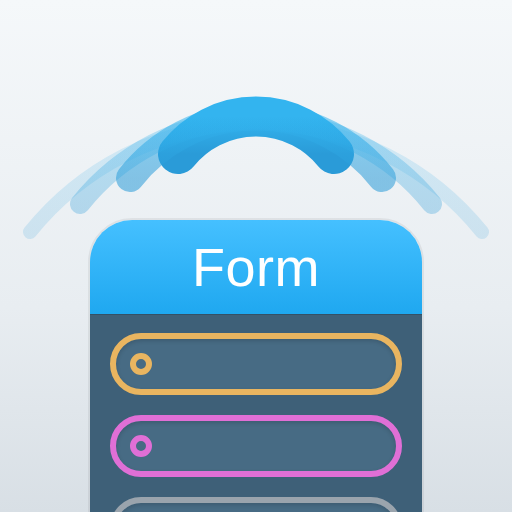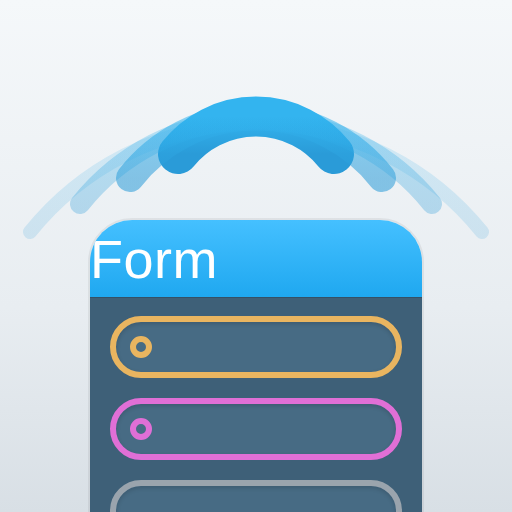--- a/index.html
+++ b/index.html
@@ -29,25 +29,25 @@
     top: 218px;
     width: 336px;
     height: 400px;
     border-radius: 44px 44px 0 0;
     overflow: hidden;
     z-index: 2;
     border: 2px solid rgba(0,0,0,0.06);
     box-shadow: 0 2px 0 rgba(255,255,255,0.25) inset;
   }
   .card-header {
-    height: 77px;
+    height: 94px;
     background: linear-gradient(180deg, #45c0ff 0%, #1fa8f0 100%);
     display: flex;
     align-items: center;
-    justify-content: flex-start;
+    justify-content: center;
   }
   .card-title {
     color: #ffffff;
     font-size: 54px;
     font-weight: 400;
     letter-spacing: 0.5px;
   }
   .card-body {
     background: #3e6078;
     padding: 18px 20px 20px 20px;

